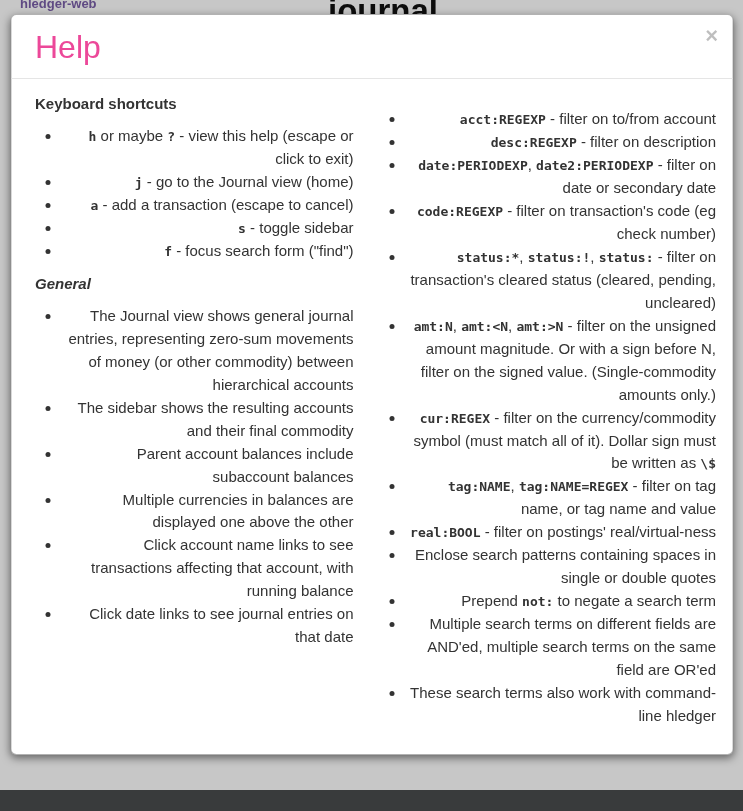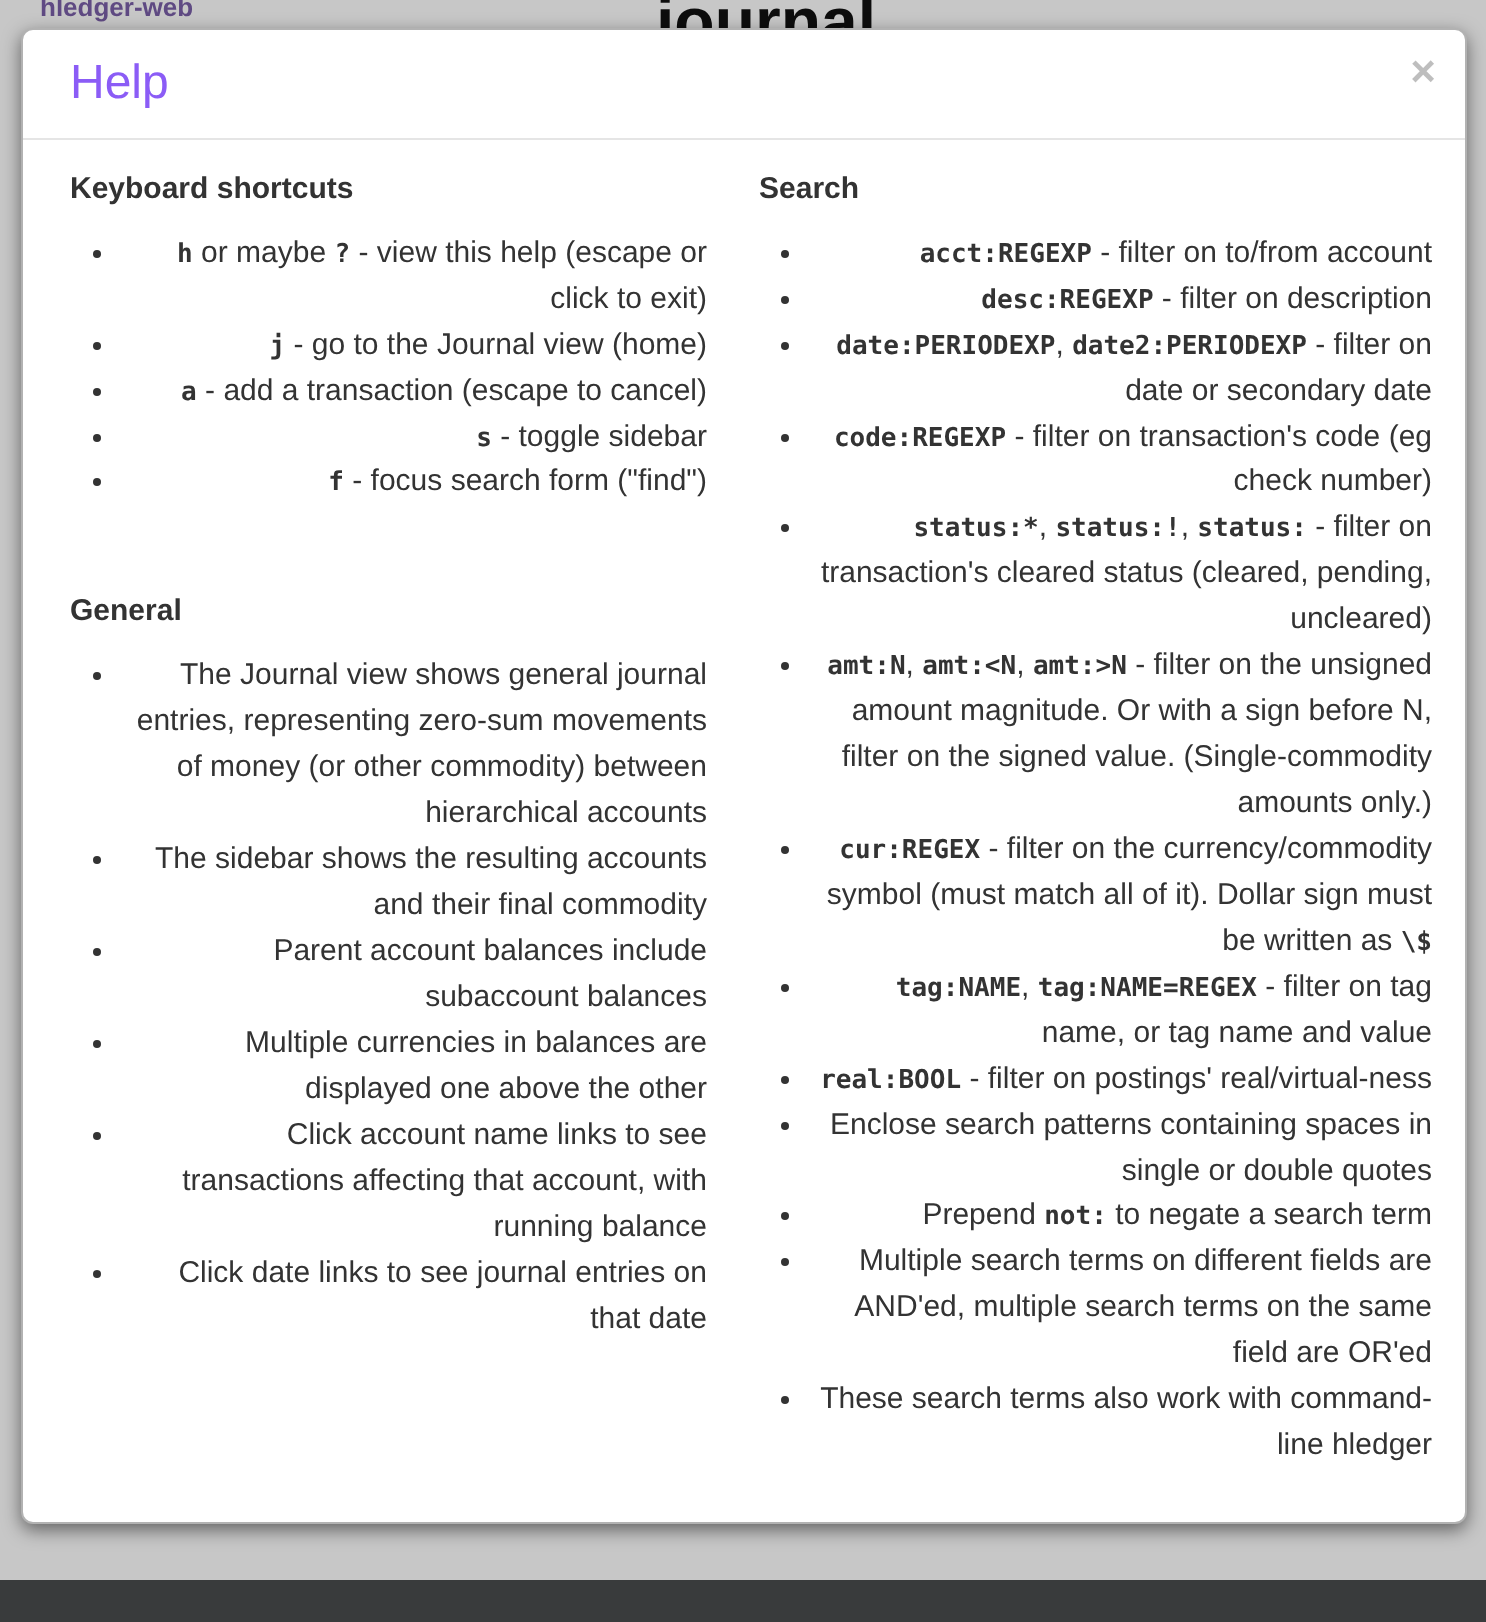--- a/index.html
+++ b/index.html
@@ -66,24 +66,24 @@
     box-shadow: 0 3px 9px rgba(0,0,0,0.5);
     z-index: 20;
   }
   .modal-header {
     position: relative;
     padding: 13px 16px 12px 24px;
     border-bottom: 1px solid var(--header-border, #e5e5e5);
   }
   .modal-title {
     margin: 0;
-    font-size: 24px;
+    font-size: 32px;
     font-weight: 500;
     line-height: 1.2;
-    color: #8b5cf6;
+    color: #ec4899;
   }
   .close-btn {
     position: absolute;
     top: 10px;
     right: 14px;
     border: none;
     background: transparent;
     padding: 0;
     font-size: 22px;
     font-weight: bold;
@@ -102,22 +102,22 @@
   .help-col.left  { padding: 0 18px 0 10px; }
   .help-col.right { padding: 0 2px 0 8px; }
 
   .section-heading {
     font-size: 15px;
     font-weight: bold;
     margin: 0;
     color: #333333;
   }
   .section-heading + ul { margin-top: 13px; }
-  .help-section + .help-section .section-heading { margin-top: 0; }
-  .help-section { margin-bottom: 44px; }
+  .help-section + .help-section .section-heading { margin-top: 0; font-style: italic; }
+  .help-section { margin-bottom: 12px; }
   .help-section:last-child { margin-bottom: 0; }
 
   ul.help-list {
     margin: 13px 0 0 0;
     padding-left: 26px;
     list-style: disc;
     text-align: right;
   }
   ul.help-list li {
     margin: 0;
@@ -165,21 +165,20 @@
             <li>The sidebar shows the resulting accounts and their final commodity</li>
             <li>Parent account balances include subaccount balances</li>
             <li>Multiple currencies in balances are displayed one above the other</li>
             <li>Click account name links to see transactions affecting that account, with running balance</li>
             <li>Click date links to see journal entries on that date</li>
           </ul>
         </div>
       </div>
     <div class="help-col right" id="col-right">
         <div class="help-section">
-          <div class="section-heading">Search</div>
           <ul class="help-list">
             <li><code>acct:REGEXP</code> - filter on to/from account</li>
             <li><code>desc:REGEXP</code> - filter on description</li>
             <li><code>date:PERIODEXP</code>, <code>date2:PERIODEXP</code> - filter on date or secondary date</li>
             <li><code>code:REGEXP</code> - filter on transaction's code (eg check number)</li>
             <li><code>status:*</code>, <code>status:!</code>, <code>status:</code> - filter on transaction's cleared status (cleared, pending, uncleared)</li>
             <li><code>amt:N</code>, <code>amt:&lt;N</code>, <code>amt:&gt;N</code> - filter on the unsigned amount magnitude. Or with a sign before N, filter on the signed value. (Single-commodity amounts only.)</li>
             <li><code>cur:REGEX</code> - filter on the currency/commodity symbol (must match all of it). Dollar sign must be written as <code>\$</code></li>
             <li><code>tag:NAME</code>, <code>tag:NAME=REGEX</code> - filter on tag name, or tag name and value</li>
             <li><code>real:BOOL</code> - filter on postings' real/virtual-ness</li>

